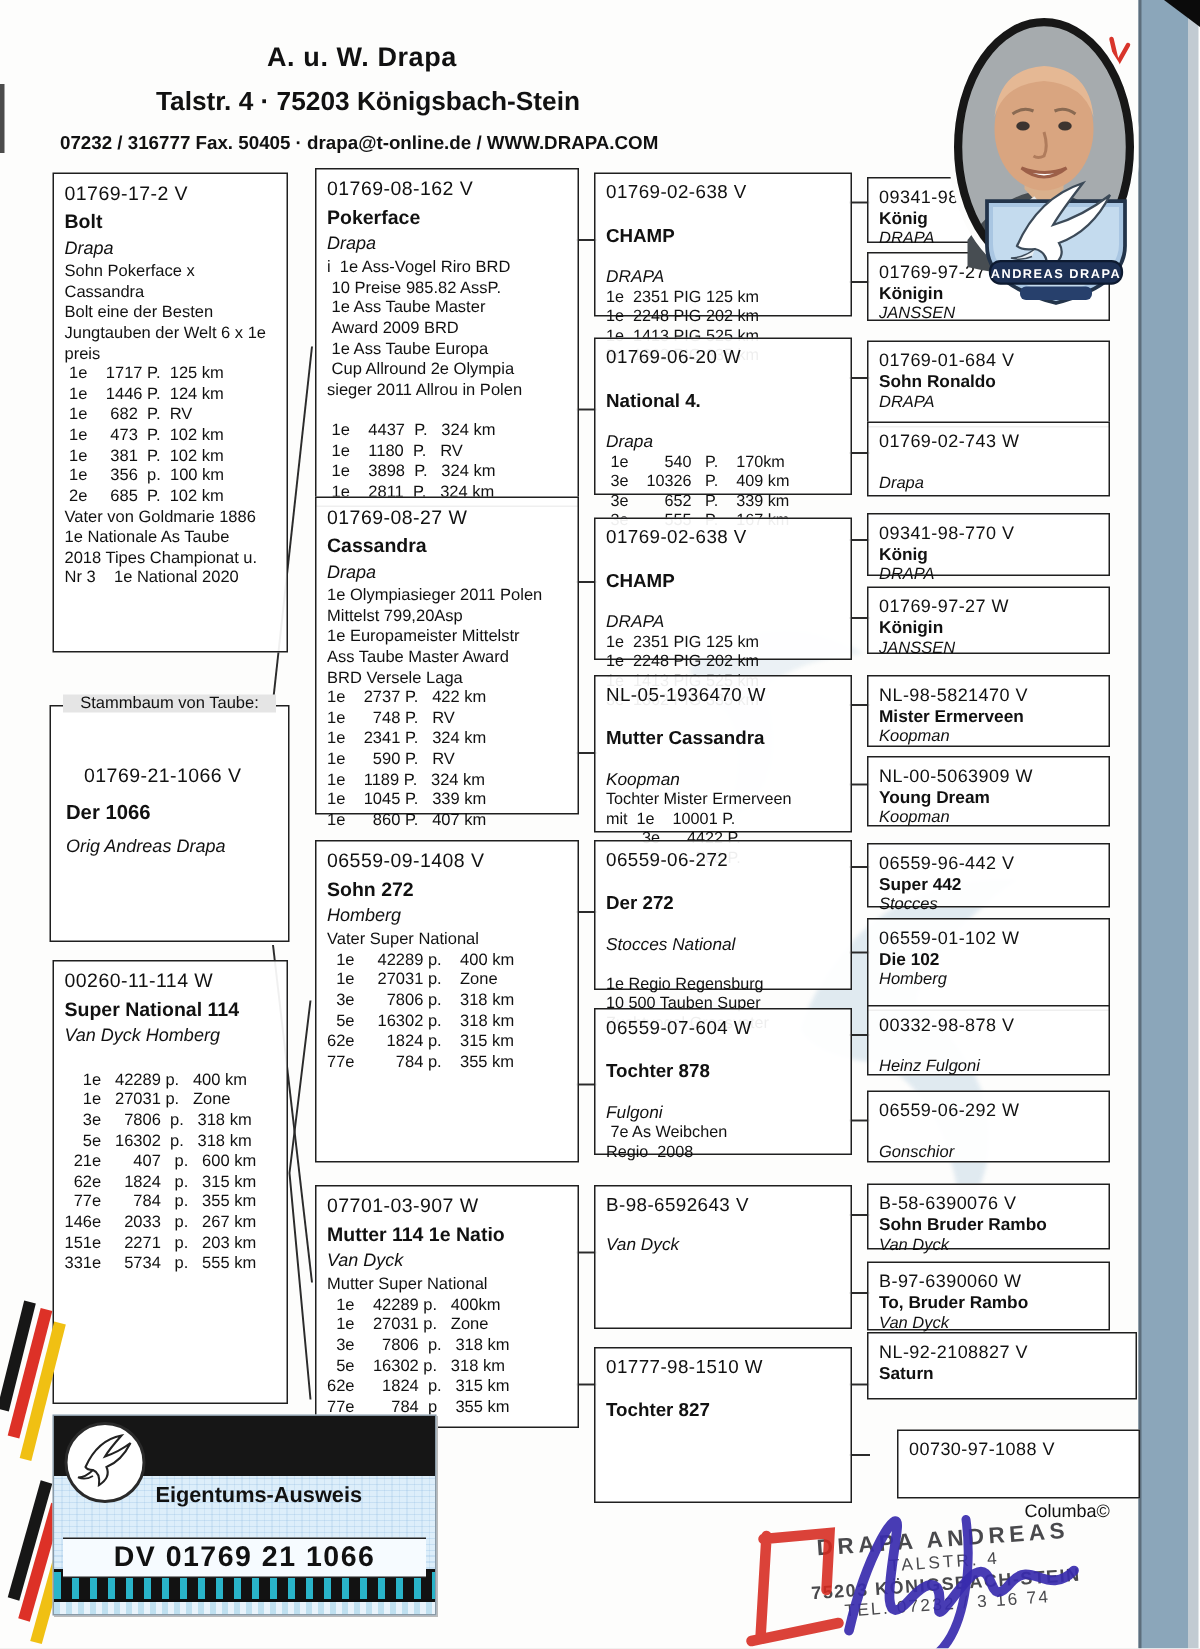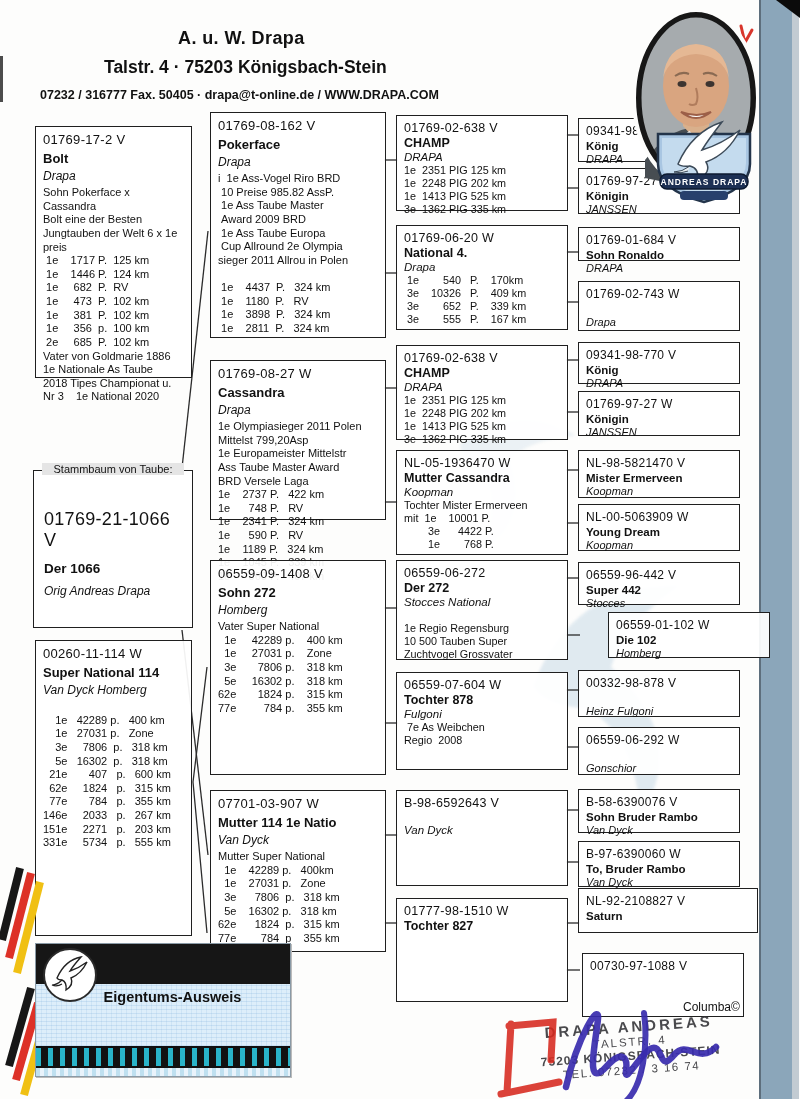--- a/index.html
+++ b/index.html
@@ -7,32 +7,32 @@
         font-family:"Liberation Sans","DejaVu Sans",sans-serif;color:#111;}
   
   .pbox{position:absolute;border:1.6px solid #1f1f1f;background:rgba(255,255,255,.93);
         padding:5px 7px;box-sizing:border-box;z-index:3;}
   .ring{font-size:13px;letter-spacing:.3px;margin-bottom:2px;}
   .pname{font-weight:bold;font-size:13px;margin:4px 0 3px;}
   .strain{font-style:italic;font-size:12px;margin:2px 0 3px;}
   .pbody{font-size:11px;line-height:1.24;white-space:pre-wrap;}
   
   .c3 .ring{font-size:12.5px;margin-bottom:1px}
-  .c3 .pname{font-size:12.5px;margin:1px 0}
+  .c3 .pname{font-size:12.5px;margin:15px 0}
   .c3 .strain{font-size:11.5px;margin:0 0 1px}
   .c3 .pbody{font-size:10.8px;line-height:1.2}
   .c4 .ring{font-size:12px;margin-bottom:1px}
   .c4 .pname{font-size:11.5px;margin:2px 0 0;min-height:13px}
   .c4 .strain{font-size:11px;margin:0}
   
   .sbox{position:absolute;left:33px;top:470px;width:160px;height:158px;border:1.6px solid #1f1f1f;
         background:#fff;z-index:3;box-sizing:border-box;padding:24px 10px 6px;}
   .sleg{position:absolute;top:-8px;left:8px;right:8px;text-align:center;background:#e5e5e5;
         font-size:11px;padding:0 2px;}
-  .sbox .ring{font-size:18px;margin:14px 0 10px}
+  .sbox .ring{font-size:13px;margin:14px 12px 10px}
   .sbox .pname{font-size:13.5px;margin:0 0 8px}
   
   .h1{position:absolute;left:178px;top:28px;font-size:18px;font-weight:bold;letter-spacing:.4px;z-index:2;}
   .h2{position:absolute;left:104px;top:57px;font-size:17.5px;font-weight:bold;z-index:2;}
   .h3{position:absolute;left:40px;top:88px;font-size:12.5px;font-weight:bold;z-index:2;}
   
   svg.overlay{position:absolute;left:0;top:0;z-index:2;pointer-events:none;}
   .edge-strip{position:absolute;top:0;right:8px;width:31px;height:1099px;background:#8ba6ba;
         border-left:2px solid #5d6e7c;z-index:1;}
   .edge-strip2{position:absolute;top:0;right:1px;width:7px;height:1099px;background:#c2cbd2;z-index:1;}
@@ -124,21 +124,21 @@
       <line x1="566" y1="635" x2="580" y2="635"></line>
       <line x1="566" y1="690" x2="580" y2="690"></line>
       <line x1="566" y1="747" x2="580" y2="747"></line>
       <line x1="566" y1="810" x2="580" y2="810"></line>
       <line x1="566" y1="862" x2="580" y2="862"></line>
       <line x1="566" y1="923" x2="580" y2="923"></line>
       <line x1="566" y1="970" x2="580" y2="970"></line>
     </g>
   </svg>
 
-  <div class="pbox" style="left:35px;top:126px;width:157px;height:252px">
+  <div class="pbox" style="left:35px;top:115px;width:157px;height:320px">
     <div class="ring">01769-17-2 V</div>
     <div class="pname">Bolt</div>
     <div class="strain">Drapa</div>
     <div class="pbody">Sohn Pokerface x Cassandra
 Bolt eine der Besten
 Jungtauben der Welt 6 x 1e
 preis
  1e    1717 P.  125 km
  1e    1446 P.  124 km
  1e     682  P.  RV
@@ -186,21 +186,21 @@
  Award 2009 BRD
  1e Ass Taube Europa
  Cup Allround 2e Olympia
 sieger 2011 Allrou in Polen
 
  1e    4437  P.   324 km
  1e    1180  P.   RV
  1e    3898  P.   324 km
  1e    2811  P.   324 km</div>
   </div>
-  <div class="pbox" style="left:210px;top:360px;width:176px;height:160px">
+  <div class="pbox" style="left:210px;top:331px;width:176px;height:212px">
     <div class="ring">01769-08-27 W</div>
     <div class="pname">Cassandra</div>
     <div class="strain">Drapa</div>
     <div class="pbody">1e Olympiasieger 2011 Polen
 Mittelst 799,20Asp
 1e Europameister Mittelstr
 Ass Taube Master Award
 BRD Versele Laga
 1e    2737 P.   422 km
 1e      748 P.   RV
@@ -299,21 +299,21 @@
   <div class="pbox c4" style="left:578px;top:118px;width:162px;height:44px">
     <div class="ring">09341-98-770 V</div>
     <div class="pname">König</div>
     <div class="strain">DRAPA</div>
   </div>
   <div class="pbox c4" style="left:578px;top:168px;width:162px;height:46px">
     <div class="ring">01769-97-27 W</div>
     <div class="pname">Königin</div>
     <div class="strain">JANSSEN</div>
   </div>
-  <div class="pbox c4" style="left:578px;top:227px;width:162px;height:34px">
+  <div class="pbox c4" style="left:578px;top:227px;width:162px;height:58px">
     <div class="ring">01769-01-684 V</div>
     <div class="pname">Sohn Ronaldo</div>
     <div class="strain">DRAPA</div>
   </div>
   <div class="pbox c4" style="left:578px;top:281px;width:162px;height:50px">
     <div class="ring">01769-02-743 W</div>
     <div class="pname"></div>
     <div class="strain">Drapa</div>
   </div>
   <div class="pbox c4" style="left:578px;top:342px;width:162px;height:42px">
@@ -334,21 +334,21 @@
   <div class="pbox c4" style="left:578px;top:504px;width:162px;height:47px">
     <div class="ring">NL-00-5063909 W</div>
     <div class="pname">Young Dream</div>
     <div class="strain">Koopman</div>
   </div>
   <div class="pbox c4" style="left:578px;top:562px;width:162px;height:43px">
     <div class="ring">06559-96-442 V</div>
     <div class="pname">Super 442</div>
     <div class="strain">Stocces</div>
   </div>
-  <div class="pbox c4" style="left:608px;top:612px;width:162px;height:46px">
+  <div class="pbox c4" style="left:578px;top:612px;width:162px;height:62px">
     <div class="ring">06559-01-102 W</div>
     <div class="pname">Die 102</div>
     <div class="strain">Homberg</div>
   </div>
   <div class="pbox c4" style="left:578px;top:670px;width:162px;height:47px">
     <div class="ring">00332-98-878 V</div>
     <div class="pname"></div>
     <div class="strain">Heinz Fulgoni</div>
   </div>
   <div class="pbox c4" style="left:578px;top:727px;width:162px;height:48px">
@@ -363,21 +363,21 @@
   </div>
   <div class="pbox c4" style="left:578px;top:841px;width:162px;height:46px">
     <div class="ring">B-97-6390060 W</div>
     <div class="pname">To, Bruder Rambo</div>
     <div class="strain">Van Dyck</div>
   </div>
   <div class="pbox c4" style="left:578px;top:888px;width:180px;height:45px">
     <div class="ring">NL-92-2108827 V</div>
     <div class="pname">Saturn</div>
   </div>
-  <div class="pbox c4" style="left:582px;top:953px;width:162px;height:64px">
+  <div class="pbox c4" style="left:598px;top:953px;width:162px;height:46px">
     <div class="ring">00730-97-1088 V</div>
   </div>
 
   <svg style="position:absolute;left:633px;top:8px;z-index:6" width="126" height="180" viewBox="0 0 126 180">
     <ellipse cx="63" cy="90" rx="58" ry="84" fill="#a6abae"></ellipse>
     <path d="M12 152 Q38 118 63 120 Q88 118 114 152 L114 170 Q63 182 12 170 Z" fill="#474d52"></path>
     <path d="M50 118 L63 132 L76 118 L76 108 L50 108 Z" fill="#d9b08c"></path>
     <ellipse cx="63" cy="78" rx="33" ry="41" fill="#d9a580"></ellipse>
     <path d="M30 70 Q33 38 63 36 Q93 38 96 70 Q90 48 63 46 Q36 48 30 70 Z" fill="#e5b894"></path>
     <ellipse cx="49" cy="76" rx="4.5" ry="3" fill="#3c3430"></ellipse>
@@ -416,20 +416,21 @@
   <div class="card">
     <div class="card-top"></div>
     <div class="card-logo">
       <svg width="46" height="46" viewBox="0 0 46 46" style="margin:2px">
         <path d="M10 26 Q18 8 34 5 Q26 14 23 19 Q32 16 40 10 Q34 22 24 26 Q27 33 19 38 Q20 30 15 28 Q11 28 10 26 Z" fill="#fff" stroke="#222" stroke-width="1.4"></path>
         <path d="M15 28 q-5 5 -10 5 q5 2 10 -1" fill="none" stroke="#222" stroke-width="1.2"></path>
       </svg>
     </div>
     <div class="card-mid"></div>
     <div class="card-title">Eigentums-Ausweis</div>
+    <div class="card-ring">DV 01769 21 1066</div>
     <div class="card-bot"></div>
     <div class="card-bot2"></div>
   </div>
 
   <div class="columba">Columba©</div>
 
   <div class="stamp">
     <div class="l1">DRAPA ANDREAS</div>
     <div class="l2">TALSTR. 4</div>
     <div class="l3">75203 KÖNIGSBACH-STEIN</div>

